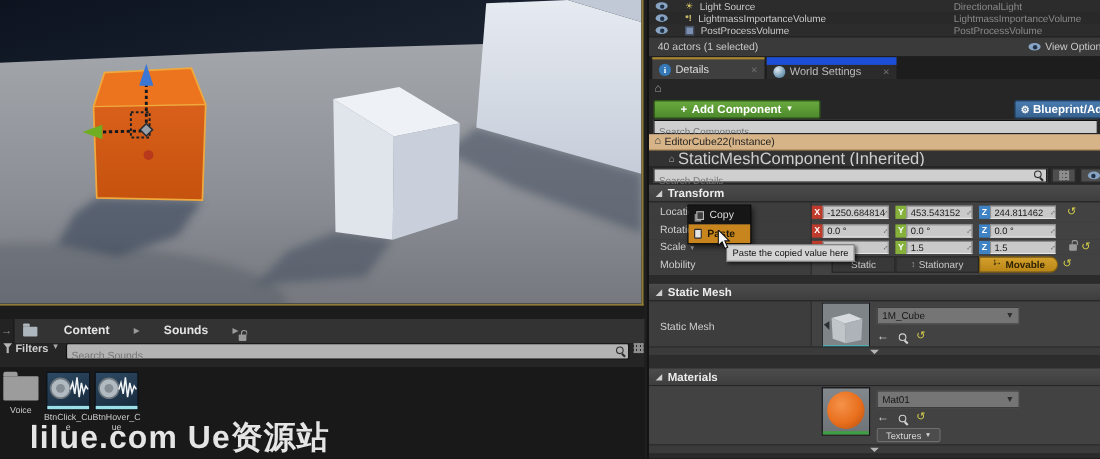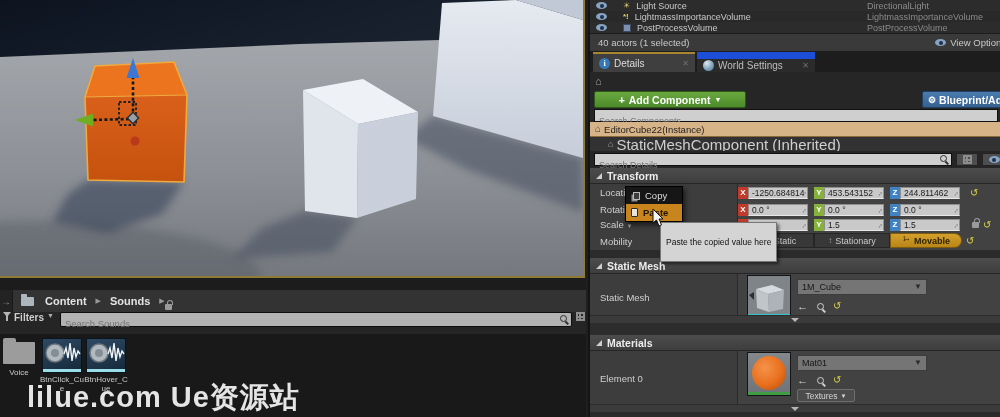--- a/index.html
+++ b/index.html
@@ -14,21 +14,21 @@
     position:absolute; left:0; top:0; width:585px; height:278px;
     border-right:2px solid #8f7b35; border-bottom:2px solid #8f7b35;
     background:#1a2230; overflow:hidden;
   }
   .vp-strip { position:absolute; left:0; top:278px; width:586px; height:12px; background:#1c1c1c; }
 
   
   .cb { position:absolute; left:0; top:290px; width:586px; height:127px; background:#191919; }
   .cb-path { position:absolute; left:0; top:0; width:100%; height:22px; background:#333333; display:flex; align-items:center; }
   .cb-nav { width:13px; height:22px; background:#232323; color:#909090; font-size:10px; display:flex; align-items:center; justify-content:center; border-right:1px solid #1a1a1a; }
-  .crumb { font-size:11px; font-weight:bold; color:#e3e3e3; margin:0 7px; }
+  .crumb { font-size:11px; font-weight:bold; color:#e3e3e3; margin:0 20px; }
   .crumb-sep { font-size:7px; color:#9a9a9a; margin:0 2px; }
   .folder-ico { position:relative; width:13px; height:9px; background:#aeb6bd; border-radius:1px; margin:0 4px 0 8px; }
   .folder-ico::before { content:''; position:absolute; top:-3px; left:0; width:6px; height:3px; background:#aeb6bd; border-radius:1px 1px 0 0; }
   .cb-lock { position:absolute; right:8px; top:6px; }
   .cb-filter { position:absolute; left:0; top:22px; width:100%; height:22px; background:#252525; display:flex; align-items:flex-start; }
   .funnel { width:0; height:0; border-left:4px solid transparent; border-right:4px solid transparent; border-top:5px solid #b5b5b5; position:relative; margin:0 3px 0 3px; }
   .funnel::after { content:''; position:absolute; left:-1px; top:-1px; width:2px; height:5px; background:#b5b5b5; }
   .filters-label { font-size:10px; color:#cfcfcf; font-weight:bold; }
   .caret { font-size:7px; color:#aaa; margin-left:3px; }
   .cb-search { position:relative; margin-left:6px; width:512px; height:15px; background:#b3b3b3; border:1px solid #0e0e0e; border-radius:2px; }
@@ -117,21 +117,21 @@
   .expander .tri { width:0; height:0; border-left:4px solid transparent; border-right:4px solid transparent; border-top:4px solid #b5b5b5; }
   .texbtn { position:absolute; left:207px; width:58px; height:13px; background:#4c4c4c; border:1px solid #6e6e6e; border-radius:2px; color:#d5d5d5; font-size:8.5px; display:flex; align-items:center; justify-content:center; gap:3px; }
   
   .ctx { position:absolute; left:35px; top:186px; width:58px; z-index:50; box-shadow:2px 3px 5px rgba(0,0,0,.6); border:1px solid #000; }
   .ctx-item { height:17px; display:flex; align-items:center; gap:5px; padding-left:5px; font-size:9.5px; }
   .ctx-copy { background:#161616; color:#dedede; }
   .ctx-paste { background:#c8851d; color:#201703; font-weight:bold; }
   .copy-ico { width:7px; height:8px; border:1px solid #b9b9b9; background:#3c3c3c; box-shadow:-2px 2px 0 -0.5px #8f8f8f; margin-left:2px; }
   .paste-ico { width:7px; height:9px; background:#e4e4e4; border:1px solid #2b2b2b; border-radius:1px; }
   .cursor { position:absolute; left:62px; top:209px; z-index:60; }
-  .tooltip { position:absolute; left:70px; top:222px; z-index:55; background:#d4d4d4; border:1px solid #777; box-shadow:2px 2px 3px rgba(0,0,0,.55); font-size:8.5px; color:#111; padding:14px 5px; white-space:nowrap; }
+  .tooltip { position:absolute; left:70px; top:222px; z-index:55; background:#d4d4d4; border:1px solid #777; box-shadow:2px 2px 3px rgba(0,0,0,.55); font-size:8.5px; color:#111; padding:2px 5px; white-space:nowrap; }
 </style>
 </head>
 <body>
 
 <div id="app">
 
   <div class="viewport">
     <svg width="583" height="276" viewBox="0 0 583 276">
       <defs>
         <linearGradient id="sky" x1="0" y1="0" x2="0.6" y2="1">
@@ -427,21 +427,20 @@
         <span class="tri"></span>
       </div>
 
     <div style="position:absolute; left:0; top:323px; width:100%; height:12px; background:#2d2d2d;"></div>
 
     <div class="sec-hdr" style="top:335px;">
       <span class="tri-open"></span>
       <span class="t">Materials</span>
     </div>
     <div class="prow" style="top:351px; height:53px;">
-      <div class="plabel" style="padding-top:22px;">Element 0</div>
       <div class="pval"></div>
     </div>
     <div class="thumb" style="top:352px; background:linear-gradient(#83888d,#6e7378);">
       <div style="position:absolute; left:4px; top:3px; width:34px; height:34px; border-radius:50%;
                   background:radial-gradient(circle at 38% 35%, #f5924a, #e86f1d 55%, #b24c0e);"></div>
       <div style="position:absolute; left:0; bottom:0; width:100%; height:3px; background:#3f9e43;"></div>
     </div>
     <div class="dd" style="top:355px;">
       <span>Mat01</span>
       <span class="c">▼</span>

